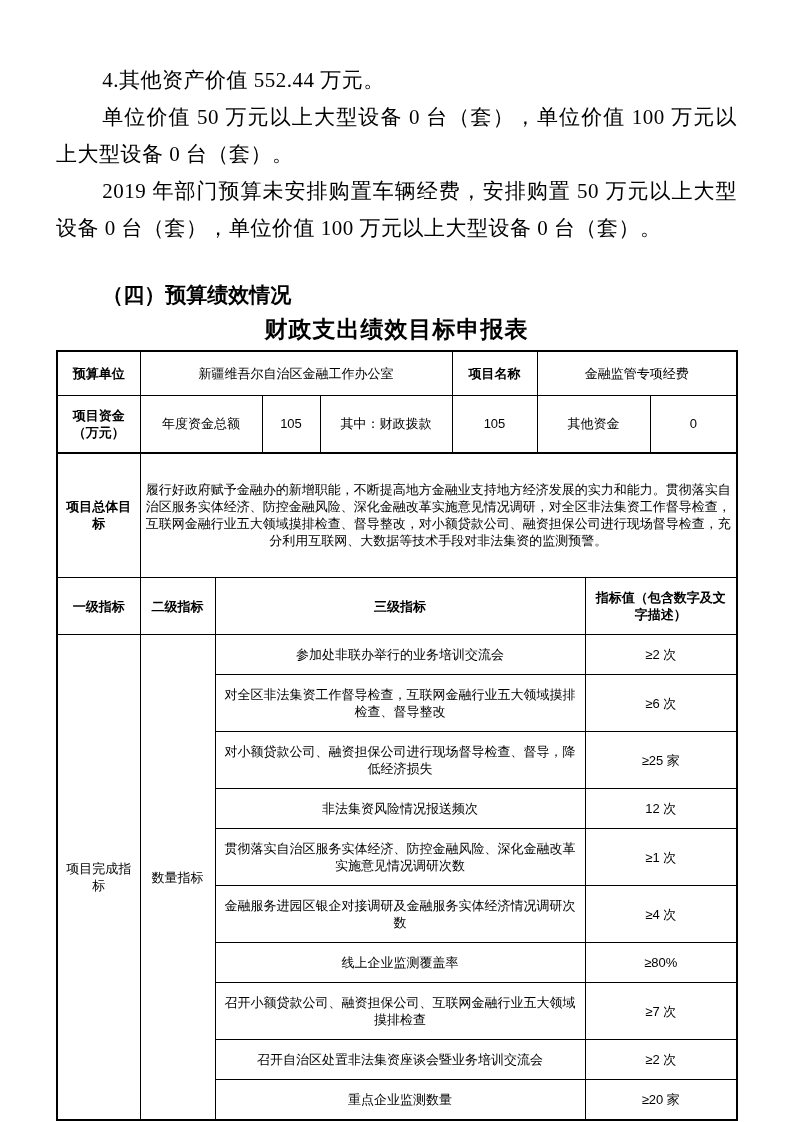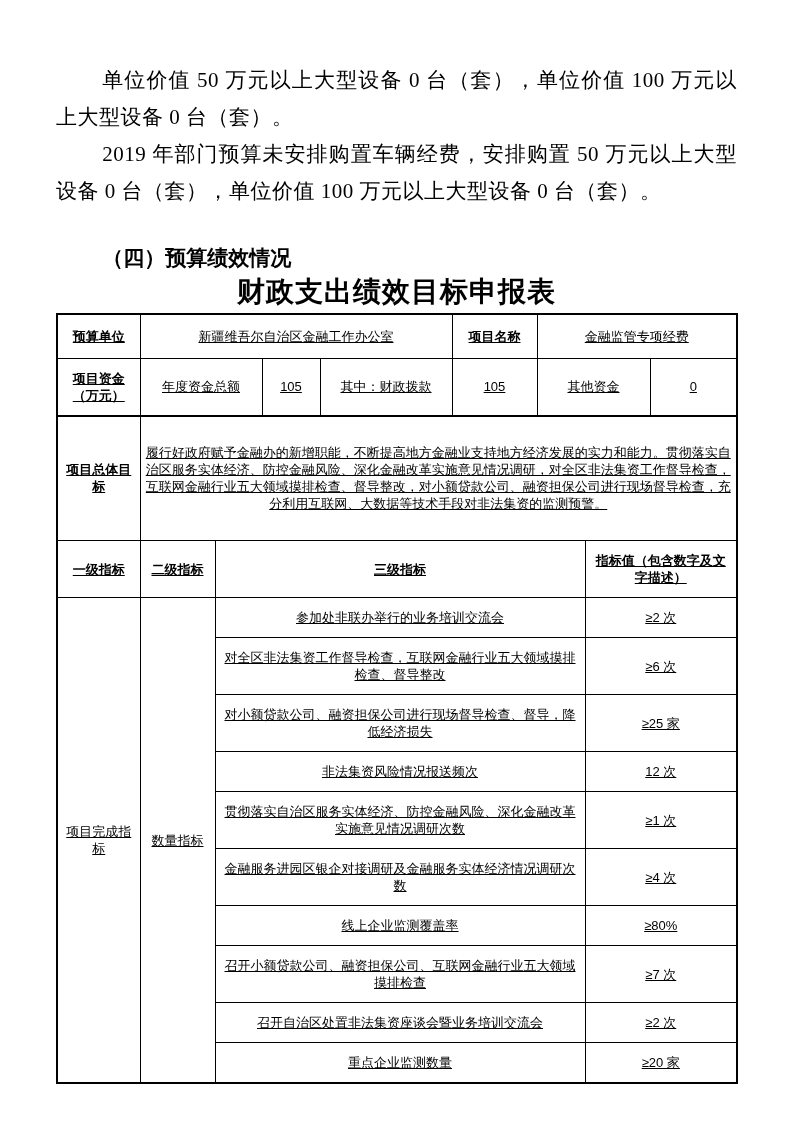--- a/index.html
+++ b/index.html
@@ -27,21 +27,21 @@
   }
   p.section-heading {
     margin: 30px 0 0 0;
     font-size: 21px;
     line-height: 37px;
     text-indent: 2.2em;
     font-weight: bold;
   }
   h2.table-title {
     margin: 0 0 6px 0;
-    font-size: 28px;
+    font-size: 23px;
     line-height: 30px;
     text-align: center;
     font-weight: bold;
     font-family: "Liberation Sans", "DejaVu Sans", sans-serif;
     letter-spacing: 1px;
   }
   table.perf-table {
     border-collapse: collapse;
     table-layout: fixed;
     width: 680px;
@@ -49,21 +49,20 @@
   }
   table.perf-table td {
     border: 1px solid #000;
     vertical-align: middle;
     text-align: center;
     font-size: 13px;
     line-height: 17px;
     padding: 11px 4px;
     box-sizing: border-box;
     overflow: hidden;
-    text-decoration: underline;
   }
   td.hd { font-weight: bold; font-size: 13.5px; }
   td.lbl { font-size: 13px; }
   td.txt-left {
     text-align: left;
     padding: 2px 8px;
     font-size: 12.5px;
     line-height: 16px;
   }
   td.goal-text {
@@ -84,20 +83,21 @@
   }
   tr.funds-row td { border-bottom: 2px solid #000; }
   .two-line div { line-height: 17px; }
 </style>
 </head>
 <body>
 
 <div class="page">
   <div class="content">
 
+    <p class="body-text">4.其他资产价值 552.44 万元。</p>
     <p class="body-text">单位价值 50 万元以上大型设备 0 台（套），单位价值 100 万元以上大型设备 0 台（套）。</p>
     <p class="body-text">2019 年部门预算未安排购置车辆经费，安排购置 50 万元以上大型设备 0 台（套），单位价值 100 万元以上大型设备 0 台（套）。</p>
 
     <p class="section-heading">（四）预算绩效情况</p>
 
     <h2 class="table-title">财政支出绩效目标申报表</h2>
 
     <table class="perf-table">
       <colgroup>
         <col style="width:83px">

